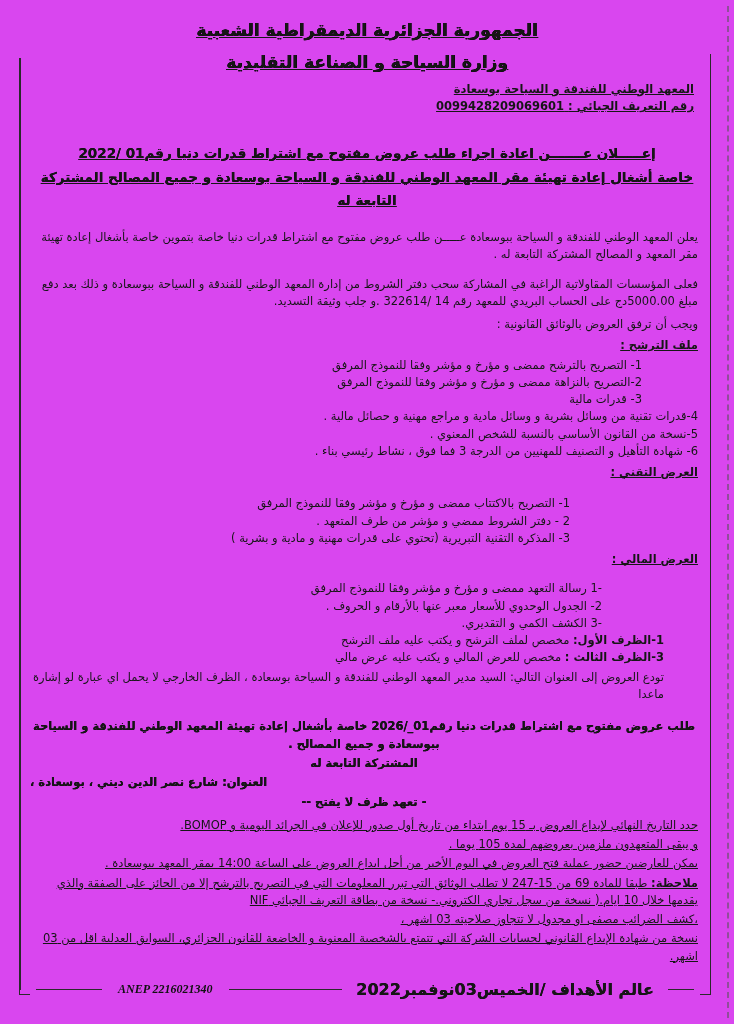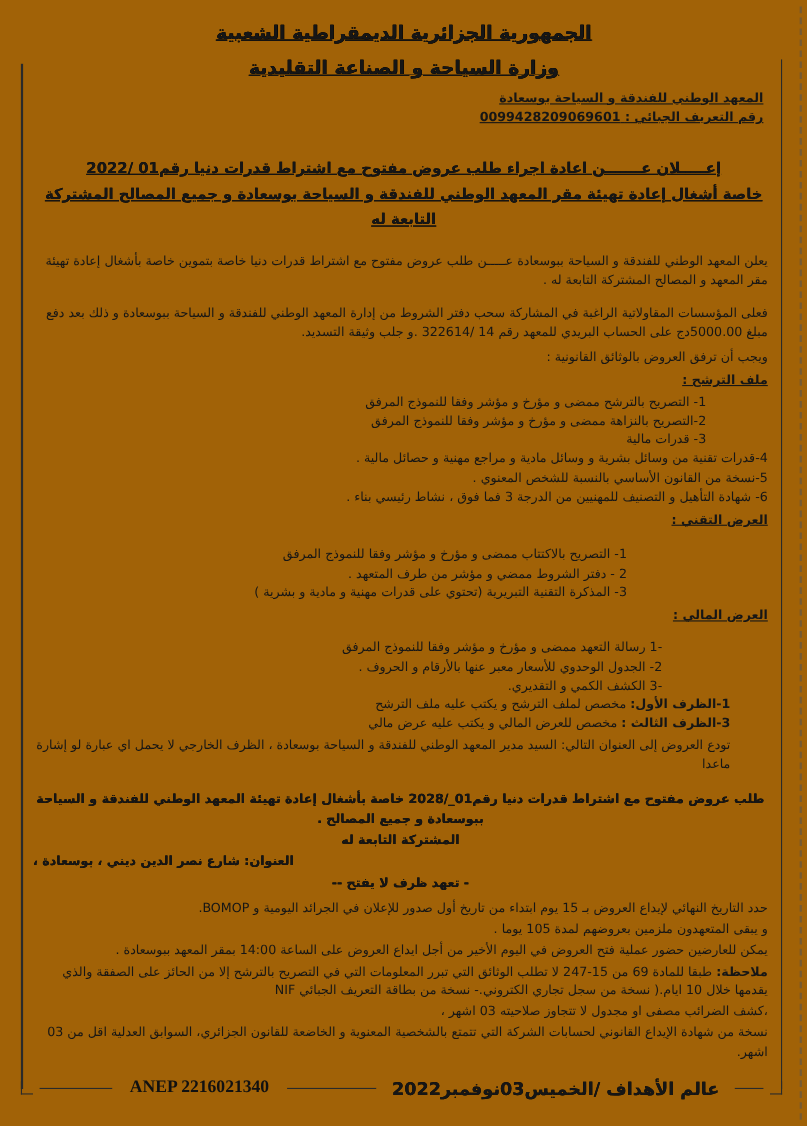--- a/index.html
+++ b/index.html
@@ -1,20 +1,20 @@
 <!DOCTYPE html>
 <html lang="ar" dir="rtl"><head>
 <meta charset="utf-8">
 <style>
   html,body{margin:0;padding:0;background:#e8e8e8;}
   .page{
     position:relative;
     width:734px;height:1024px;
     margin:0 auto;
-    background:#a16207;
+    background:#d946ef;
     color:#161616;
     font-family:"DejaVu Sans", sans-serif;
     direction:rtl;
     overflow:hidden;
   }
   
   .rule-left{position:absolute;left:19px;top:58px;bottom:34px;width:1.5px;background:#2a2a2a;}
   .rule-right{position:absolute;right:23px;top:54px;bottom:34px;width:1.5px;background:#2a2a2a;}
   .rule-edge{position:absolute;right:5px;top:6px;bottom:6px;width:0;border-right:2px dashed #555;opacity:.55;}
 
@@ -57,39 +57,39 @@
   .env .item{margin-right:34px;}
   .env .lbl{font-weight:bold;}
   .submit-line{margin:2px 34px 0 0;}
   .bold-block{
     margin:14px 0 0 0;font-weight:bold;text-align:center;line-height:1.6;
     text-shadow:0 0 .4px #000;
   }
   .addr{font-weight:bold;text-align:left;margin-right:128px;margin-top:2px;text-shadow:0 0 .4px #000;}
   .no-open{font-weight:bold;text-align:center;margin-top:2px;text-shadow:0 0 .4px #000;}
   .note-lbl{font-weight:bold;}
-  .tail p{margin:0 0 2px 0;}
+  .tail p{margin:0 0 2px 0;text-decoration:underline;}
   .tail{margin-top:6px;}
 
   
   .footer{
     position:absolute;left:19px;right:23px;bottom:24px;
     display:flex;align-items:center;direction:ltr;gap:6px;
     height:22px;
   }
   .corner{width:10px;height:11px;border-bottom:1.5px solid #2a2a2a;}
   .corner.l{border-left:1.5px solid #2a2a2a;}
   .corner.r{border-right:1.5px solid #2a2a2a;}
   .hseg{border-top:1.5px solid #2a2a2a;height:0;}
   .hseg.s1{width:66px;}
   .hseg.grow{flex:1;}
   .hseg.s2{width:26px;}
   .anep{
     font-family:"Liberation Serif", serif;
-    font-weight:bold;font-size:16px;color:#111;
+    font-style:italic;font-weight:bold;font-size:12px;color:#111;
     padding:0 10px;white-space:nowrap;
   }
   .journal{
     direction:rtl;font-weight:bold;font-size:16px;white-space:nowrap;
     padding:0 8px;text-shadow:0 0 .6px #000;
   }
 </style>
 </head>
 <body>
 
@@ -148,21 +148,21 @@
     </div>
 
     <div class="env">
       <div class="item"><span class="lbl">1-الظرف الأول:</span><span> مخصص لملف الترشح و يكتب عليه ملف الترشح</span></div>
       <div class="item"><span class="lbl">3-الظرف الثالث :</span><span> مخصص للعرض المالي و يكتب عليه عرض مالي</span></div>
     </div>
 
     <p class="para submit-line">تودع العروض إلى العنوان التالي: السيد مدير المعهد الوطني للفندقة و السياحة بوسعادة ، الظرف الخارجي لا يحمل اي عبارة لو إشارة ماعدا</p>
 
     <div class="bold-block">
-      <div>طلب عروض مفتوح مع اشتراط قدرات دنيا رقم01_/2028 خاصة بأشغال إعادة تهيئة المعهد الوطني للفندقة و السياحة ببوسعادة و جميع المصالح .</div>
+      <div>طلب عروض مفتوح مع اشتراط قدرات دنيا رقم01_/2026 خاصة بأشغال إعادة تهيئة المعهد الوطني للفندقة و السياحة ببوسعادة و جميع المصالح .</div>
       <div>المشتركة التابعة له</div>
     </div>
     <div class="addr">العنوان: شارع نصر الدين ديني ، بوسعادة ،</div>
     <div class="no-open">-    تعهد ظرف لا يفتح --</div>
 
     <div class="tail">
       <p>حدد التاريخ النهائي لإيداع العروض بـ 15 يوم ابتداء من تاريخ أول صدور للإعلان في الجرائد اليومية و BOMOP.</p>
       <p>و يبقى المتعهدون ملزمين بعروضهم لمدة 105 يوما .</p>
       <p>يمكن للعارضين حضور عملية فتح العروض في اليوم الأخير من أجل ايداع العروض على الساعة 14:00 بمقر المعهد ببوسعادة .</p>
       <p><span class="note-lbl">ملاحظة:</span><span> طبقا للمادة 69 من 15-247 لا تطلب الوثائق التي تبرر المعلومات التي في التصريح بالترشح إلا من الحائز على الصفقة والذي يقدمها خلال 10 ايام.( نسخة من سجل تجاري الكتروني.- نسخة من بطاقة التعريف الجبائي NIF</span></p>

